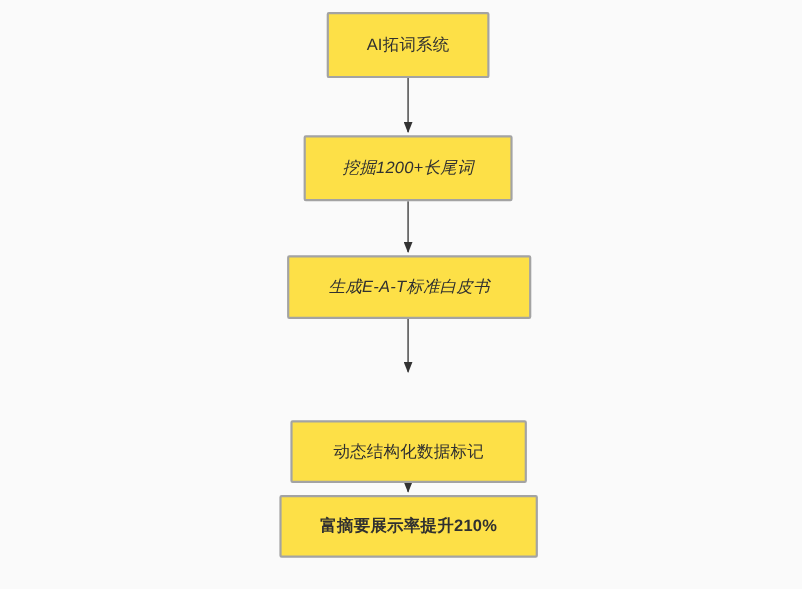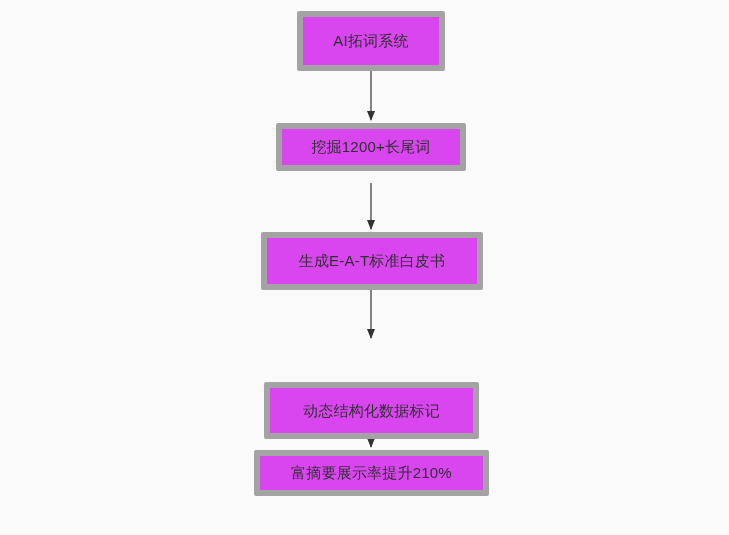--- a/index.html
+++ b/index.html
@@ -22,42 +22,42 @@
     position: absolute;
     left: 0;
     top: 0;
     width: 729px;
     height: 535px;
     pointer-events: none;
   }
   .node {
     position: absolute;
     box-sizing: border-box;
-    background: #d946ef;
-    border: 6px solid #a3a3a3;
+    background: #fde047;
+    border: 2px solid #a3a3a3;
     border-radius: 2px;
     display: flex;
     align-items: center;
     justify-content: center;
     z-index: 2;
   }
   .node-label {
     color: #303030;
     font-size: 15px;
     line-height: 1.2;
     letter-spacing: 0.2px;
     white-space: nowrap;
     text-align: center;
   }
   
   #node-0 { left: 297px; top: 11px;  width: 148px; height: 60px; }
-  #node-1 { left: 276px; top: 123px; width: 190px; height: 48px; }
-  #node-2 { left: 261px; top: 232px; width: 222px; height: 58px; }
+  #node-1 { left: 276px; top: 123px; width: 190px; height: 60px; font-style: italic; }
+  #node-2 { left: 261px; top: 232px; width: 222px; height: 58px; font-style: italic; }
   #node-3 { left: 264px; top: 341px; width: 215px; height: 57px; margin-top: 41px; }
-  #node-4 { left: 254px; top: 450px; width: 235px; height: 46px; }
+  #node-4 { left: 254px; top: 450px; width: 235px; height: 57px; font-weight: bold; }
 </style>
 </head>
 <body>
 
 <div id="flowchart-canvas">
 
   <svg class="edge-layer" width="729" height="535" viewBox="0 0 729 535">
     <defs>
       <marker id="arrowhead" markerWidth="10" markerHeight="8" refX="9" refY="4" orient="auto" markerUnits="userSpaceOnUse">
         <path d="M0,0 L10,4 L0,8 z" fill="#333333"></path>

